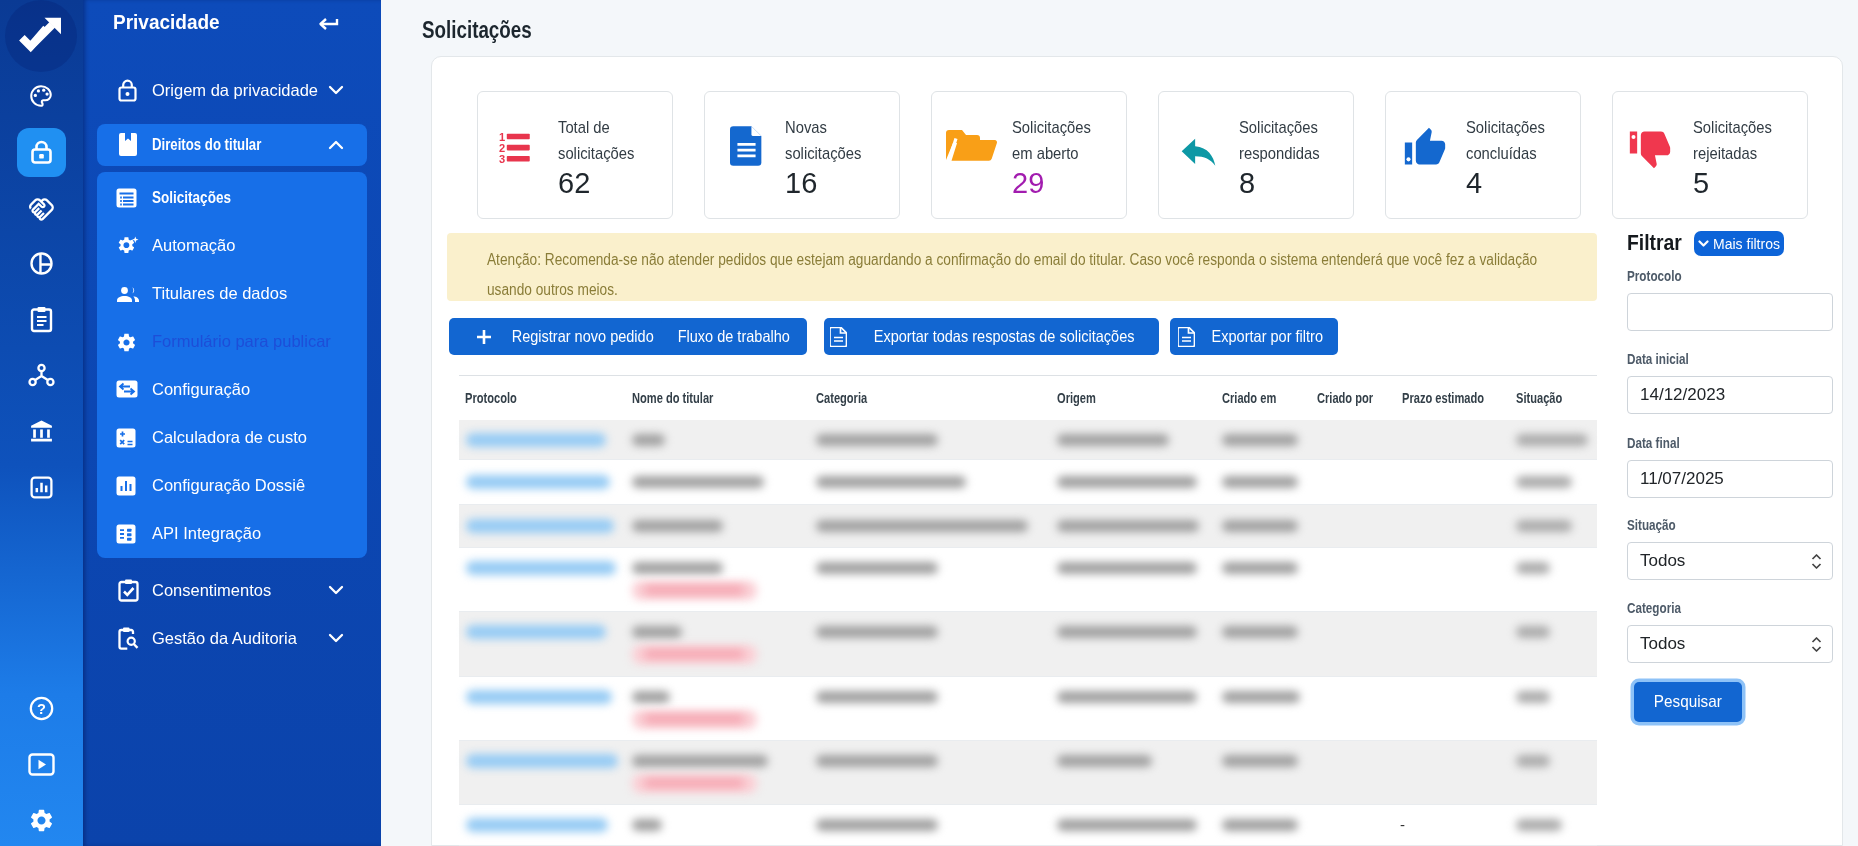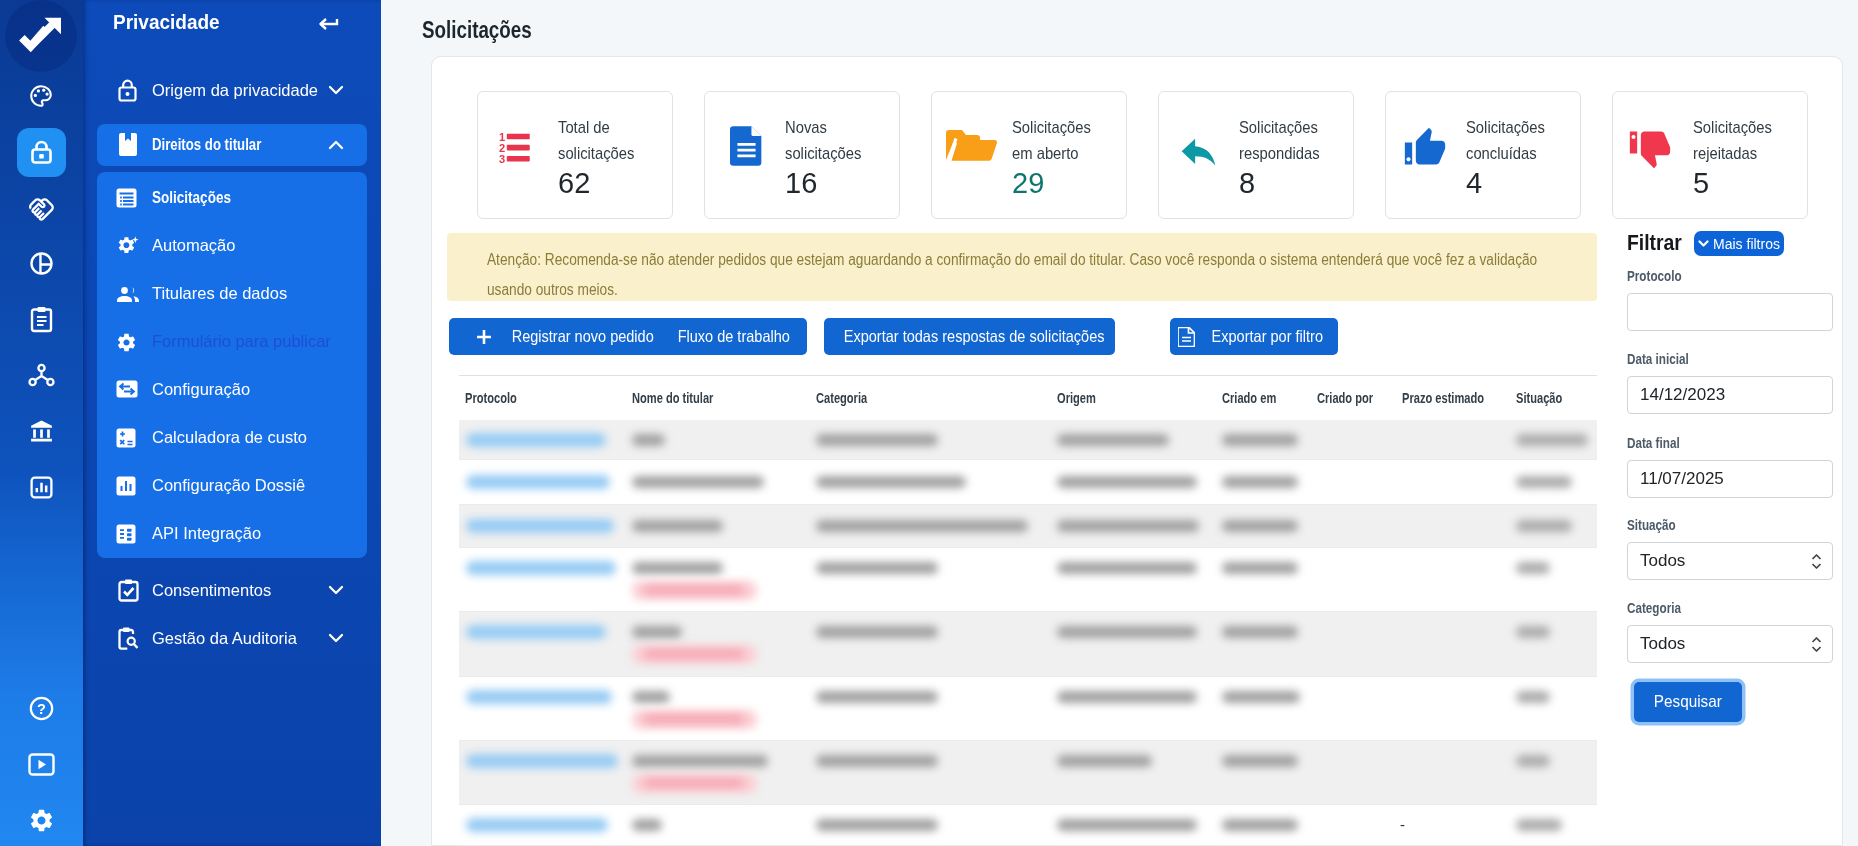--- a/index.html
+++ b/index.html
@@ -230,21 +230,21 @@
 </svg>
 <div class="abs" style="left:785px;top:115px;font-size:17px;line-height:26px;color:#323c44;transform:scaleX(0.87);transform-origin:0 0">Novas<br>solicitações</div>
 <div class="abs" style="left:785px;top:167px;font-size:29px;color:#1f262c">16</div>
 <div class="abs" style="left:931px;top:91px;width:196px;height:128px;background:#fff;border:1px solid #dfe3e6;border-radius:6px"></div>
 <svg class="abs" style="left:945px;top:128px" width="53" height="34" viewBox="0 0 53 34">
  <path fill="#f99f17" d="M1 32 V5 a3 3 0 0 1 3-3 h13 l4 5 h11 a3 3 0 0 1 3 3 v5 H8 L1 32 Z"></path>
  <path d="M3.5 33.5 L11 10.5" stroke="#fff" stroke-width="3.2" fill="none"></path>
  <path fill="#f99f17" d="M13 12 H49.8 a2.2 2.2 0 0 1 2.1 2.9 L46.7 30.7 a3 3 0 0 1-2.9 2.1 H6.5 Z"></path>
 </svg>
 <div class="abs" style="left:1012px;top:115px;font-size:17px;line-height:26px;color:#323c44;transform:scaleX(0.87);transform-origin:0 0">Solicitações<br>em aberto</div>
-<div class="abs" style="left:1012px;top:167px;font-size:29px;color:#0f766e">29</div>
+<div class="abs" style="left:1012px;top:167px;font-size:29px;color:#a21caf">29</div>
 <div class="abs" style="left:1158px;top:91px;width:196px;height:128px;background:#fff;border:1px solid #dfe3e6;border-radius:6px"></div>
 <svg class="abs" style="left:1176px;top:132px" width="45" height="37" viewBox="0 0 24 22">
  <path d="M10 8.5 V4 l-8 7.5 8 7.5 v-4.6 c5.5 0 9.2 1.8 12 5.6 -1.1-5.5-4.4-10.9-12-11.5z" fill="#0d98a5"></path>
 </svg>
 <div class="abs" style="left:1239px;top:115px;font-size:17px;line-height:26px;color:#323c44;transform:scaleX(0.87);transform-origin:0 0">Solicitações<br>respondidas</div>
 <div class="abs" style="left:1239px;top:167px;font-size:29px;color:#1f262c">8</div>
 <div class="abs" style="left:1385px;top:91px;width:196px;height:128px;background:#fff;border:1px solid #dfe3e6;border-radius:6px"></div>
 <svg class="abs" style="left:1403px;top:126px" width="44" height="44" viewBox="0 0 24 24">
  <path fill="#1468cf" d="M1 21h4V9H1v12zM23 10c0-1.1-.9-2-2-2h-6.31l.95-4.57.03-.32c0-.41-.17-.79-.44-1.06L14.17 1 7.59 7.59C7.22 7.95 7 8.45 7 9v10c0 1.1.9 2 2 2h9c.83 0 1.54-.5 1.84-1.22l3.02-7.05c.09-.23.14-.47.14-.73v-2z"></path>
  <circle cx="3" cy="18.2" r="1.1" fill="#fff"></circle>
@@ -266,21 +266,21 @@
 
 <div class="abs" style="left:449px;top:318px;width:242px;height:37px;background:#1266d1;border-radius:5px;color:#fff;font-size:16.5px;white-space:nowrap;display:flex;align-items:center;justify-content:center">
     <svg style="margin-right:10px" width="16" height="16" viewBox="0 0 16 16">
       <path d="M8 1 V15 M1 8 H15" stroke="#fff" stroke-width="2.6"></path>
     </svg>
     <span style="transform:scaleX(0.88)">Registrar novo pedido</span>
   </div>
 <div class="abs" style="left:661px;top:318px;width:146px;height:37px;background:#1266d1;border-radius:5px;color:#fff;font-size:16.5px;white-space:nowrap;display:flex;align-items:center;justify-content:center">
     <span style="transform:scaleX(0.88)">Fluxo de trabalho</span>
   </div>
-<div class="abs" style="left:824px;top:318px;width:291px;height:37px;background:#1266d1;border-radius:5px;color:#fff;font-size:16.5px;white-space:nowrap;display:flex;align-items:center;justify-content:center">
+<div class="abs" style="left:824px;top:318px;width:335px;height:37px;background:#1266d1;border-radius:5px;color:#fff;font-size:16.5px;white-space:nowrap;display:flex;align-items:center;justify-content:center">
     <svg style="margin-right:9px" width="17" height="20" viewBox="0 0 17 20">
       <path d="M1.5 0.5 h9.5 l5.5 5.5 v12 a1.5 1.5 0 0 1-1.5 1.5 H1.5 A1.5 1.5 0 0 1 0 18 V2 A1.5 1.5 0 0 1 1.5 0.5 z" fill="none" stroke="#fff" stroke-width="1.7"></path>
       <path d="M10.5 0.5 v5.5 H16" fill="none" stroke="#fff" stroke-width="1.7"></path>
       <path d="M4 10.5 h9 M4 14 h9" stroke="#fff" stroke-width="1.6"></path>
     </svg>
     <span style="transform:scaleX(0.88)">Exportar todas respostas de solicitações</span>
   </div>
 <div class="abs" style="left:1170px;top:318px;width:168px;height:37px;background:#1266d1;border-radius:5px;color:#fff;font-size:16.5px;white-space:nowrap;display:flex;align-items:center;justify-content:center">
     <svg style="margin-right:9px" width="17" height="20" viewBox="0 0 17 20">
       <path d="M1.5 0.5 h9.5 l5.5 5.5 v12 a1.5 1.5 0 0 1-1.5 1.5 H1.5 A1.5 1.5 0 0 1 0 18 V2 A1.5 1.5 0 0 1 1.5 0.5 z" fill="none" stroke="#fff" stroke-width="1.7"></path>

